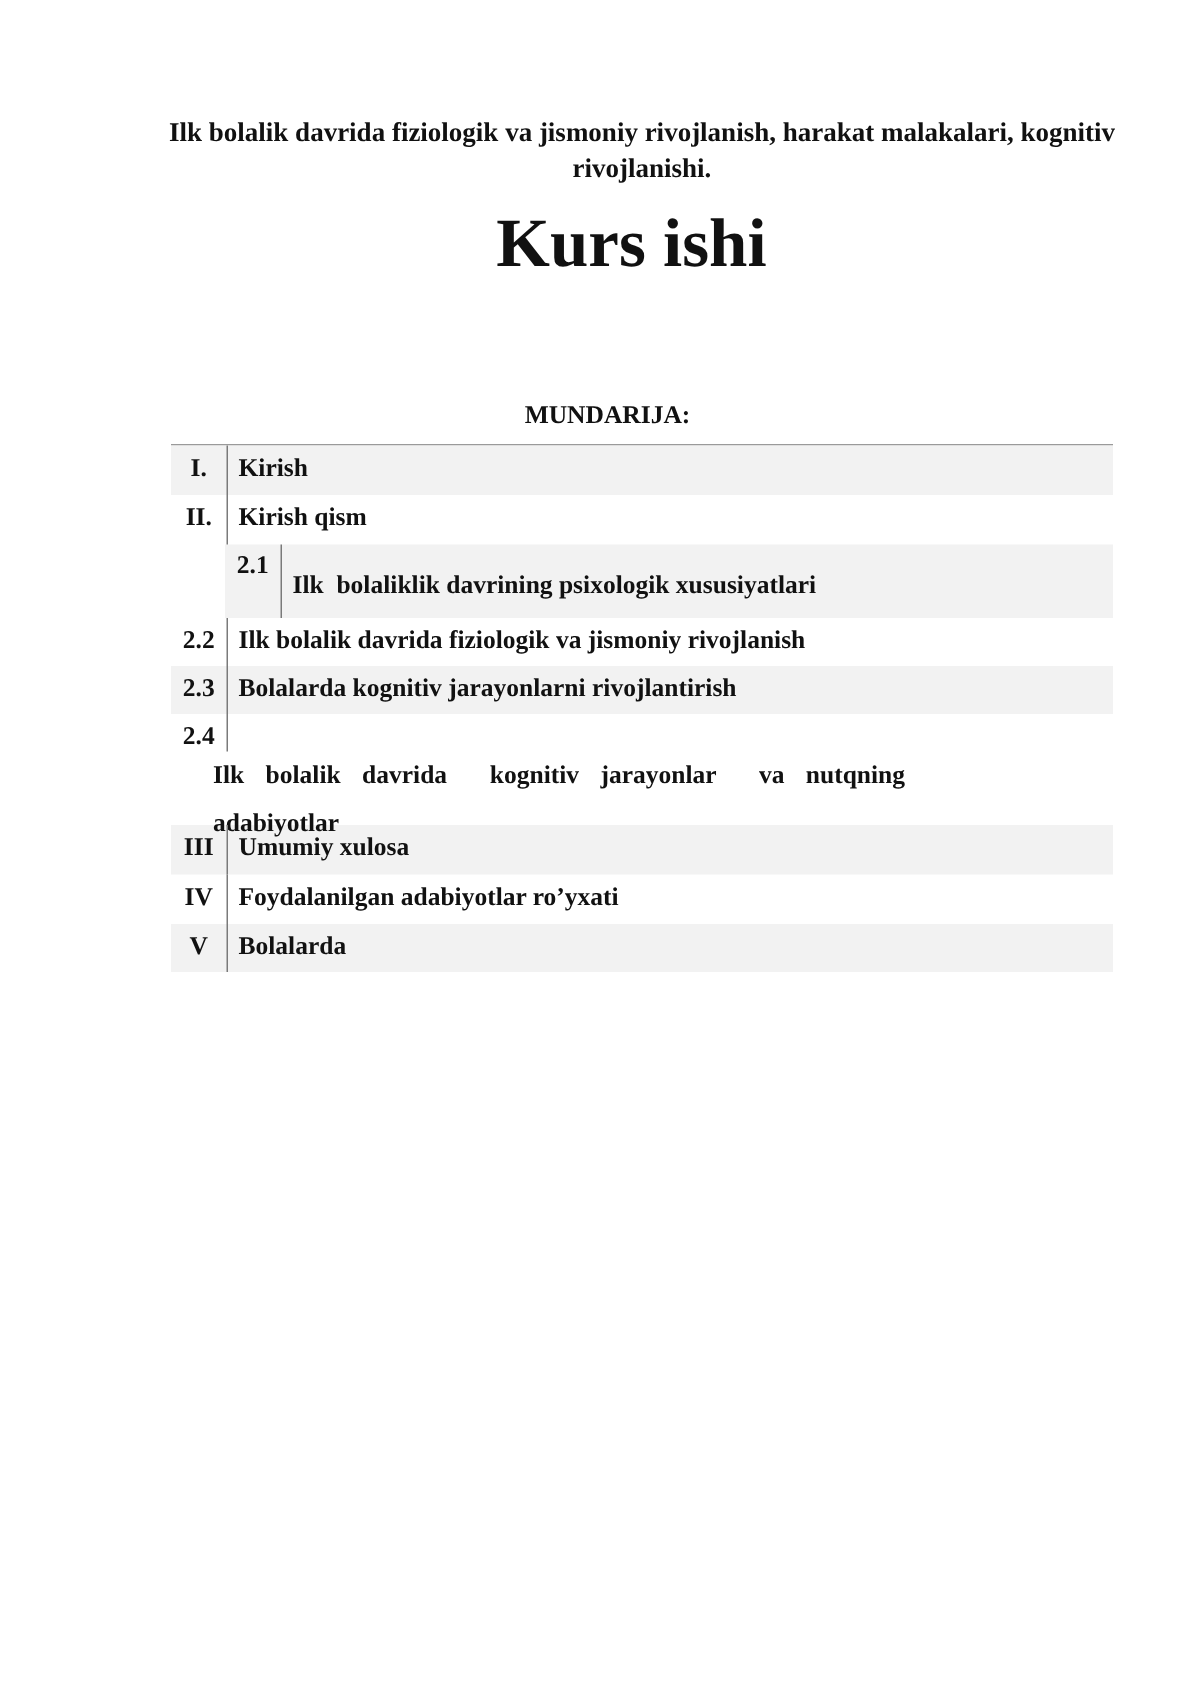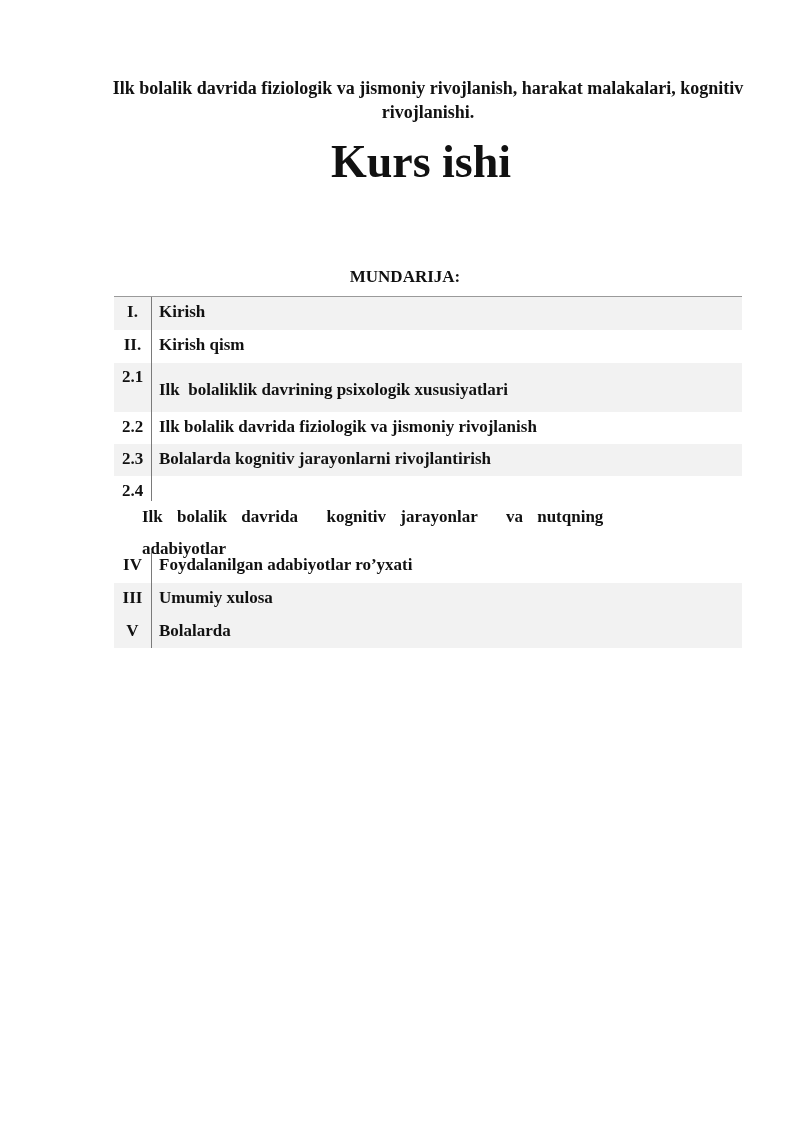--- a/index.html
+++ b/index.html
@@ -68,21 +68,21 @@
       padding-top: 5px;
       flex-shrink: 0;
     }
     .label {
       flex: 1;
       padding-left: 7px;
       padding-top: 5px;
     }
     .r-i { height: 33px; }
     .r-ii { height: 33px; }
-    .r-21 { height: 49px; }
+    .r-21 { height: 49px; margin-left: 36px; }
     .r-21 .num { padding-top: 4px; }
     .r-21 .label { padding-top: 17px; }
     .r-22 { height: 32px; }
     .r-23 { height: 32px; justify-content: center; }
     .r-24 { height: 74px; flex-direction: column; }
     .r-24 .label {
       width: 490px;
       flex: none;
       text-align: justify;
       text-align-last: left;
@@ -129,25 +129,25 @@
     <div class="num">2.3</div>
     <div class="label">Bolalarda kognitiv jarayonlarni rivojlantirish</div>
   </div>
   <div class="row r-24">
     <div class="num">2.4</div>
     <div class="label">
       <span class="line1" style="white-space: pre;">Ilk bolalik davrida  kognitiv jarayonlar  va nutqning</span>
       <span>adabiyotlar</span>
     </div>
   </div>
+  <div class="row shaded r-iii">
+    <div class="num">III</div>
+    <div class="label">Umumiy xulosa</div>
+  </div>
   <div class="row r-iv">
     <div class="num">IV</div>
     <div class="label">Foydalanilgan adabiyotlar ro’yxati</div>
-  </div>
-  <div class="row shaded r-iii">
-    <div class="num">III</div>
-    <div class="label">Umumiy xulosa</div>
   </div>
   <div class="row shaded r-v">
     <div class="num">V</div>
     <div class="label">Bolalarda</div>
   </div>
 </div>
 
 </body></html>

